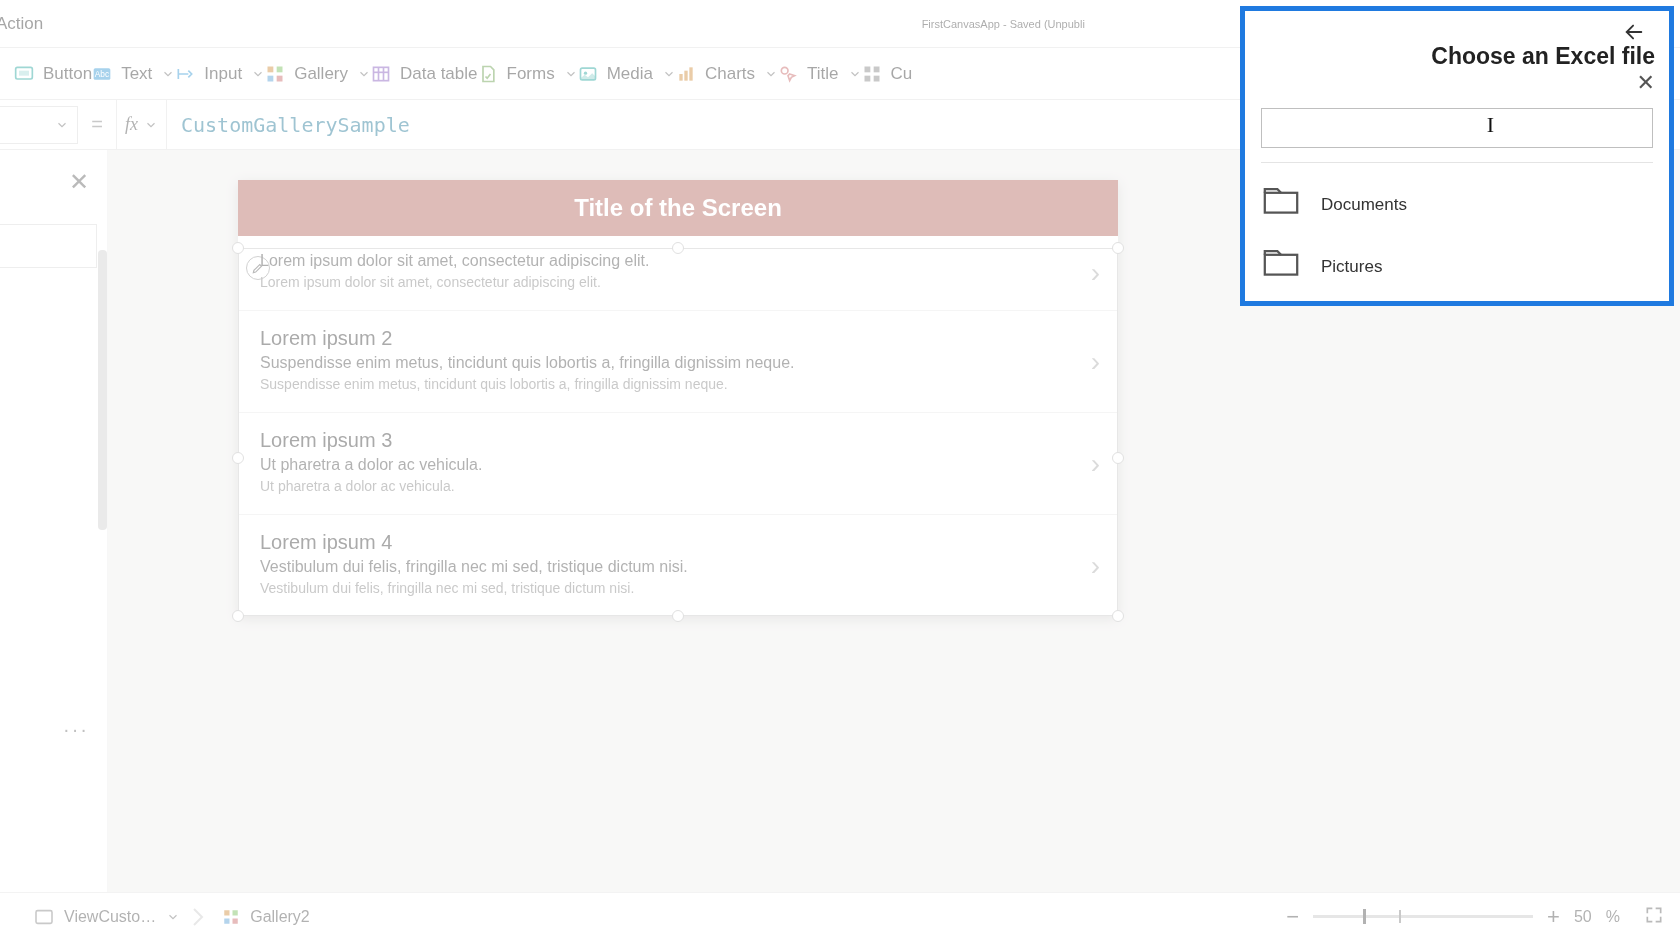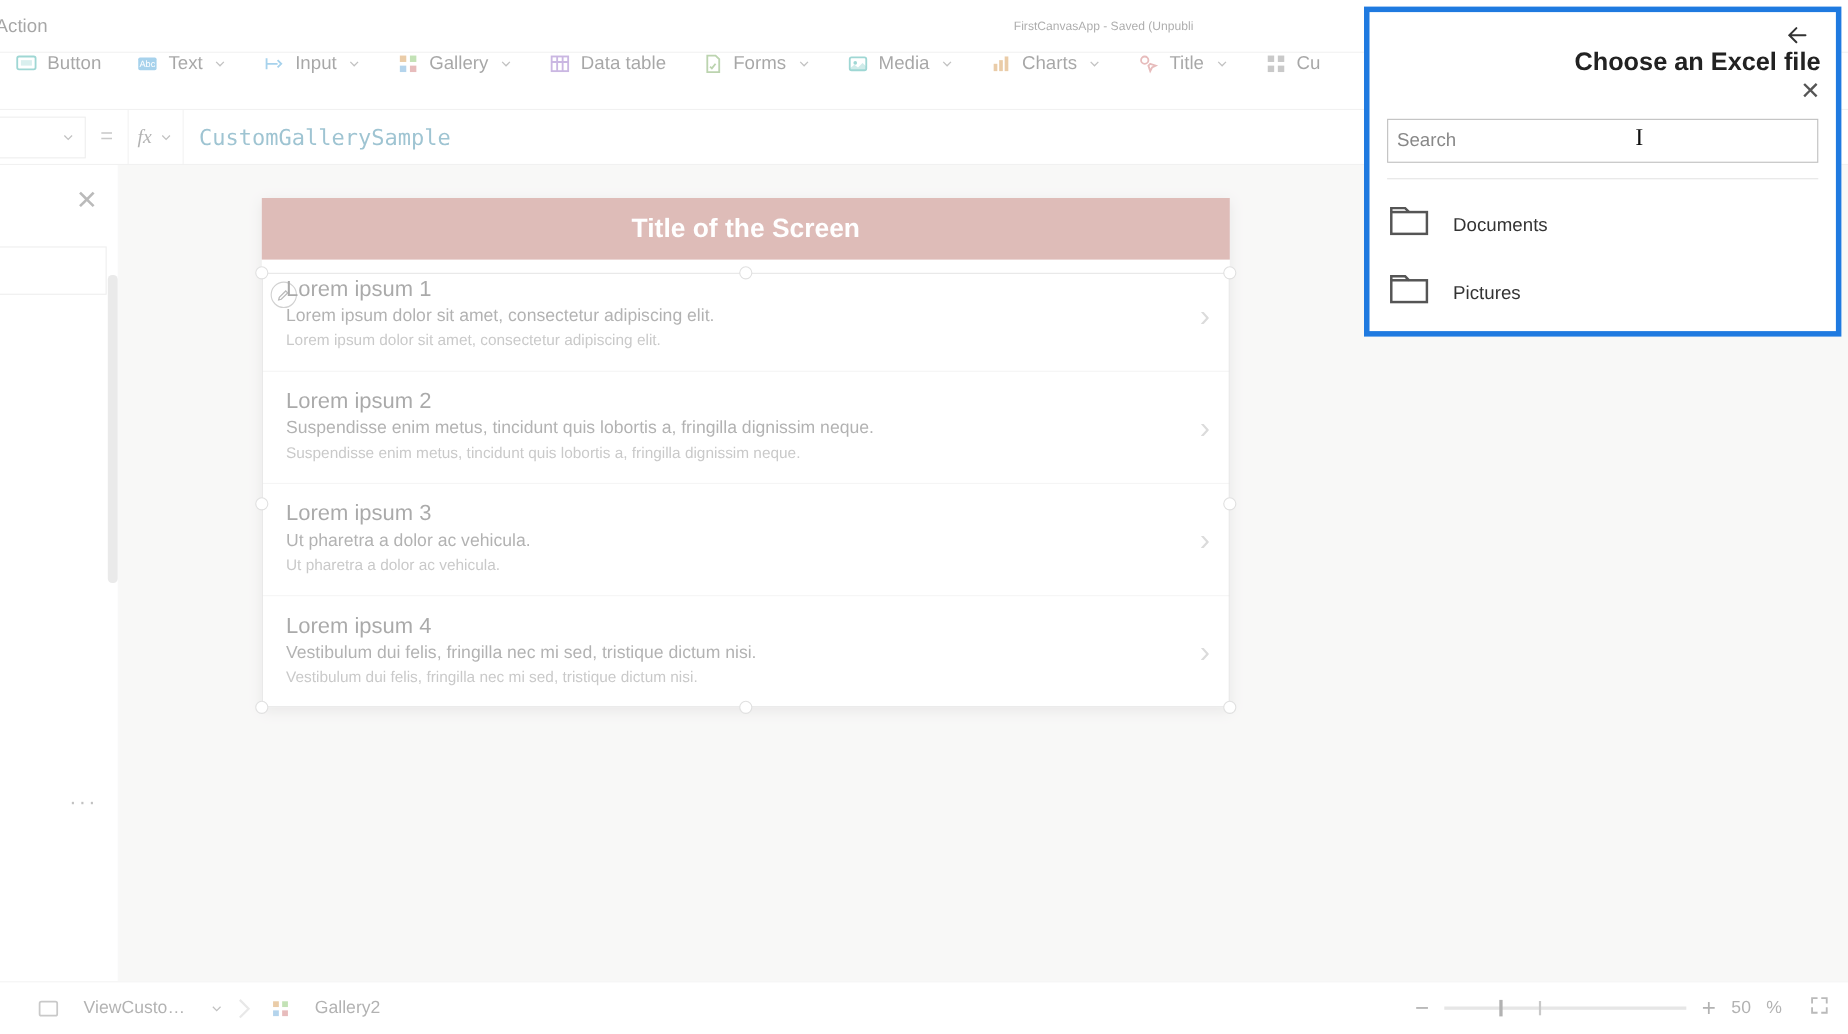--- a/index.html
+++ b/index.html
@@ -8,21 +8,21 @@
 
   
   .dim-overlay { position:absolute; inset:0; background:rgba(255,255,255,0.55); pointer-events:none; z-index:5;}
 
   
   .menu-row { height: 48px; border-bottom:1px solid #e1e1e1; display:flex; align-items:center; padding:0 8px; color:#3a3a3a; font-size:17px; }
   .menu-row .action { margin-left:-12px; }
   .menu-row .title { position:absolute; left:50%; transform:translateX(50%); font-size:11px; color:#4a4a4a;}
   
   
-  .ribbon { height: 52px; border-bottom:1px solid #e1e1e1; display:flex; align-items:flex-start; gap:32px; padding:0 14px; font-size:17px; color:#3d3d3d;}
+  .ribbon { height: 52px; border-bottom:1px solid #e1e1e1; display:flex; align-items:center; padding:0 14px; font-size:17px; color:#3d3d3d;}
   .ribbon .item { display:flex; align-items:center; gap:9px; cursor:pointer; }
   .ribbon svg { width:20px; height:20px; }
   .chev { width:14px !important; height:14px !important; }
 
   
   .formula-row { height: 50px; border-bottom:1px solid #e1e1e1; display:flex; align-items:center; font-size:18px; color:#555;}
   .prop-dd { width:84px; height:38px; border:1px solid #d9d9d9; display:flex; align-items:center; justify-content:flex-end; padding-right:8px; margin-left:-6px;}
   .equals { width:38px; text-align:center; font-size:20px; color:#888;}
   .fx-box { display:flex; align-items:center; gap:6px; padding:0 8px; border-left:1px solid #e1e1e1; border-right:1px solid #e1e1e1; height:100%;}
   .fx-label { font-style:italic; font-family:"Segoe UI", serif; color:#555;}
@@ -45,21 +45,21 @@
   .gallery-item .t1 { font-size:20px; color:#444; margin-bottom:4px;}
   .gallery-item .t2 { font-size:16px; color:#555; margin-bottom:4px;}
   .gallery-item .t3 { font-size:14px; color:#888;}
   .gallery-item .arrow { position:absolute; right:18px; top:50%; transform:translateY(-50%); color:#b0b0b0; font-size:28px;}
   .sel-handle { position:absolute; width:12px; height:12px; background:#fff; border:1px solid #bbb; border-radius:50%;}
   .sel-outline { position:absolute; border:1px solid #c9c9c9; pointer-events:none;}
   .edit-icon { position:absolute; left:8px; top:76px; width:24px; height:24px; border:1px solid #999; border-radius:50%; background:#fff; display:flex; align-items:center; justify-content:center;}
 
   
   .footer { height:48px; border-top:1px solid #e5e5e5; display:flex; align-items:center; padding:0 22px; font-size:16px; color:#555; position:relative;}
-  .footer .crumb { display:flex; align-items:center; gap:22px; padding:0 12px;justify-content:flex-end;}
+  .footer .crumb { display:flex; align-items:center; gap:10px; padding:0 12px;justify-content:flex-end;}
   .footer .crumb-sep { width:18px; height:100%; display:flex; align-items:center;}
   .footer .zoom { position:absolute; right:60px; display:flex; align-items:center; gap:14px;}
   .footer .slider { width:220px; height:3px; background:#c7c7c7; position:relative;}
   .footer .slider .thumb { position:absolute; left:50px; top:-6px; width:3px; height:15px; background:#555;}
   .footer .slider .tick { position:absolute; left:86px; top:-5px; width:2px; height:13px; background:#888;}
   .footer .expand { position:absolute; right:16px; cursor:pointer; color:#666;}
 
   
   .picker-panel { position:absolute; top:6px; right:6px; width:434px; height:300px; background:#fff; border:5px solid #1f7ae0; z-index:10; padding:0;}
   .picker-header { display:flex; align-items:flex-end; padding:10px 14px 12px 10px;flex-direction:column;}
@@ -215,21 +215,20 @@
       <div class="phone-canvas">
         <div class="header-bar">Title of the Screen</div>
 
         <div class="edit-icon">
           <svg width="14" height="14" viewBox="0 0 24 24">
               <path d="M4 20l4-1 10-10-3-3L5 16l-1 4z" fill="none" stroke="#666" stroke-width="2"></path>
             </svg>
         </div>
 
         <div class="gallery-item">
-          <div class="t1">Lorem ipsum 1</div>
           <div class="t2">Lorem ipsum dolor sit amet, consectetur adipiscing elit.</div>
           <div class="t3">Lorem ipsum dolor sit amet, consectetur adipiscing elit.</div>
           <div class="arrow">›</div>
         </div>
         <div class="gallery-item">
           <div class="t1">Lorem ipsum 2</div>
           <div class="t2">Suspendisse enim metus, tincidunt quis lobortis a, fringilla dignissim neque.</div>
           <div class="t3">Suspendisse enim metus, tincidunt quis lobortis a, fringilla dignissim neque.</div>
           <div class="arrow">›</div>
         </div>
@@ -307,21 +306,20 @@
     <div class="picker-header">
       <div class="back">
         <svg width="22" height="22" viewBox="0 0 24 24">
             <path d="M20 12H5M11 5l-7 7 7 7" stroke="#333" stroke-width="2" fill="none" stroke-linecap="round"></path>
           </svg>
       </div>
       <div class="ttl">Choose an Excel file</div>
       <div class="close">✕</div>
     </div>
     <div class="picker-search">
-      <input type="text" placeholder="Search" style="">
       <span class="cursor-ibeam">I</span>
     </div>
     <div class="picker-divider"></div>
     <div class="folder-row">
       <svg class="folder-icon" viewBox="0 0 40 32">
         <rect x="2" y="8" width="36" height="22" fill="none" stroke="#555" stroke-width="2.5"></rect>
         <path d="M2 8V4h14l4 4" fill="none" stroke="#555" stroke-width="2.5"></path>
       </svg>
       <span class="folder-label">Documents</span>
     </div>

